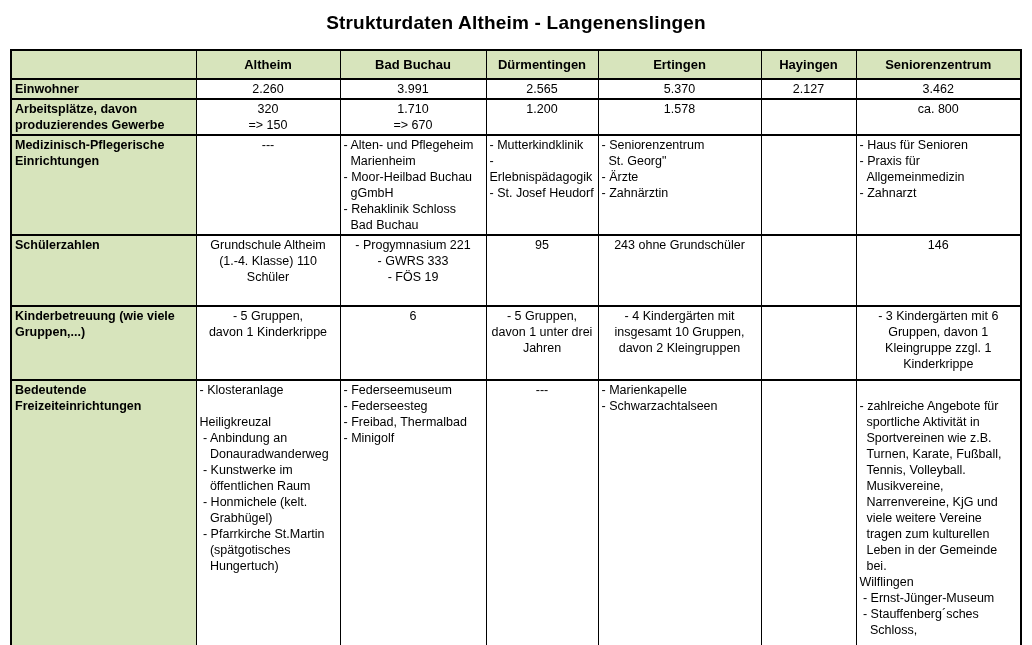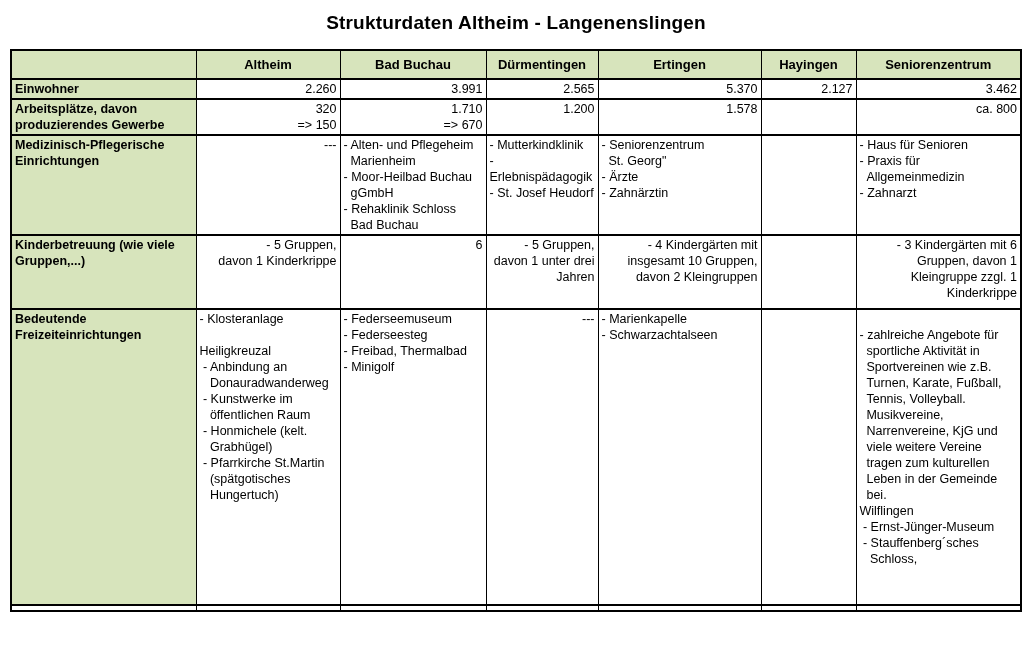--- a/index.html
+++ b/index.html
@@ -49,21 +49,21 @@
     font-size: 13px;
     text-align: center;
     vertical-align: middle;
     padding: 0 2px;
   }
   td.rowhead {
     background: #d7e4bc;
     font-weight: bold;
     text-align: left;
   }
-  td.c { text-align: right; }
+  td.c { text-align: center; }
   td.l { text-align: left; }
   tr.partial td { border-bottom: none; border-top: 2px solid #000; }
 </style>
 </head>
 <body>
 
 <div class="page">
   <div class="title">Strukturdaten Altheim - Langenenslingen</div>
   <table class="struct" id="tbl">
     <colgroup>
@@ -123,20 +123,33 @@
 - St. Josef Heudorf</td>
           <td class="l">- Seniorenzentrum
   St. Georg"
 - Ärzte
 - Zahnärztin</td>
           <td class="l"></td>
           <td class="l">- Haus für Senioren
 - Praxis für
   Allgemeinmedizin
 - Zahnarzt</td>
+        </tr>
+        <tr style="height: 71px;">
+          <td class="rowhead">Schülerzahlen</td>
+          <td class="c">Grundschule Altheim
+(1.-4. Klasse) 110
+Schüler</td>
+          <td class="c">- Progymnasium 221
+- GWRS 333
+- FÖS 19</td>
+          <td class="c">95</td>
+          <td class="c">243 ohne Grundschüler</td>
+          <td class="c"></td>
+          <td class="c">146</td>
         </tr>
         <tr style="height: 74px; margin-top: 24px;">
           <td class="rowhead">Kinderbetreuung (wie viele
 Gruppen,...)</td>
           <td class="c">- 5 Gruppen,
 davon 1 Kinderkrippe</td>
           <td class="c">6</td>
           <td class="c">- 5 Gruppen,
 davon 1 unter drei
 Jahren</td>

